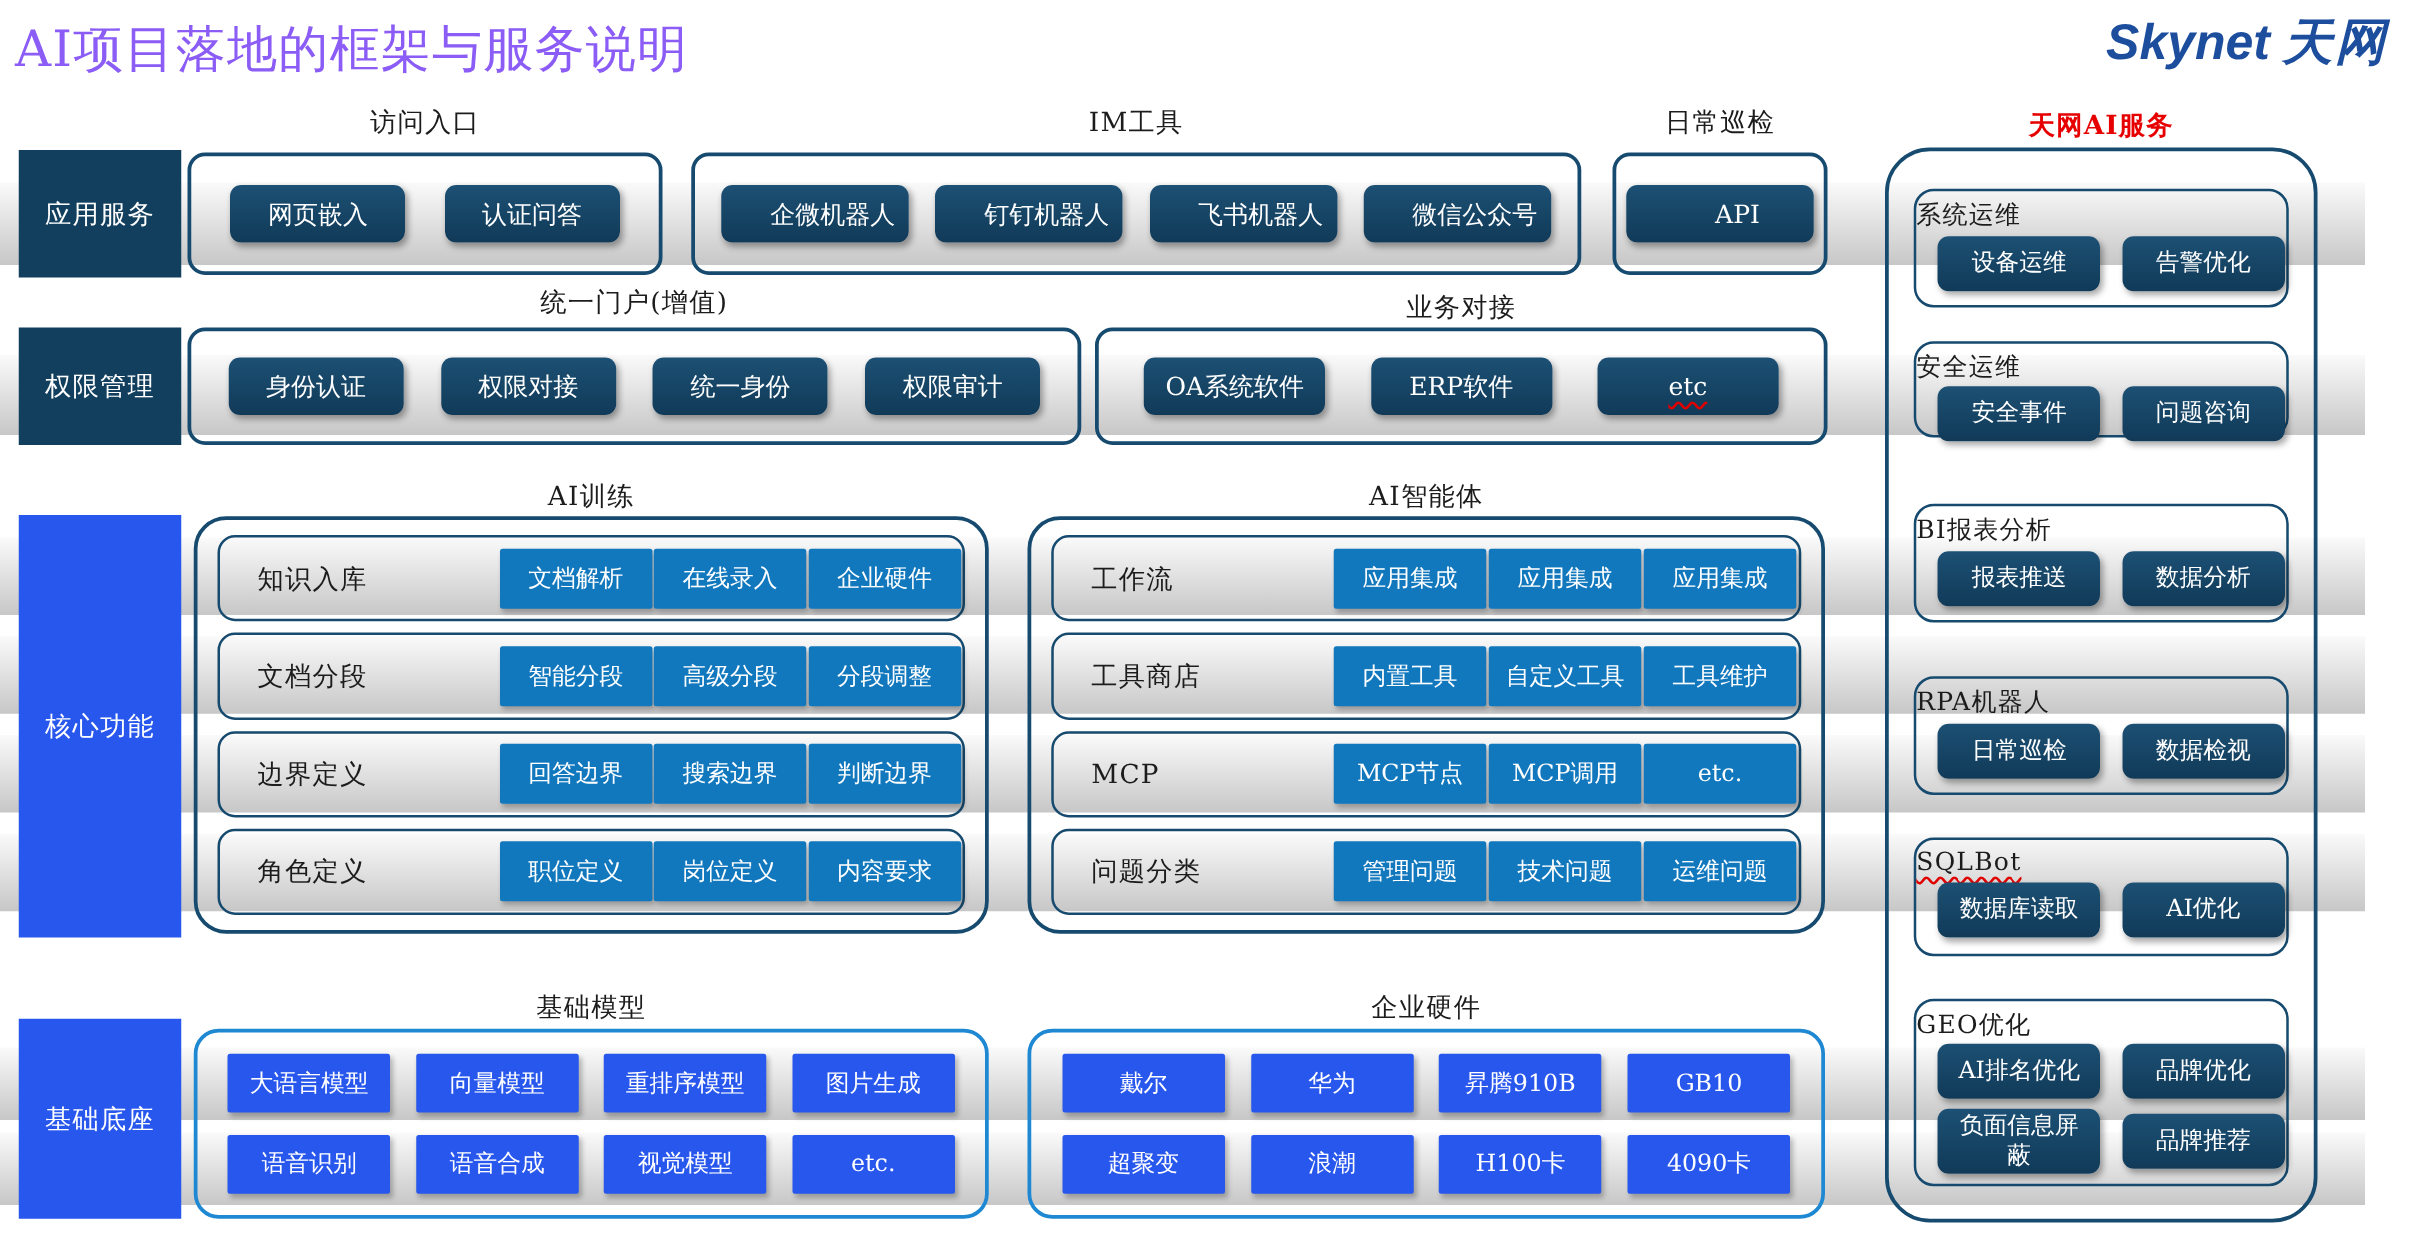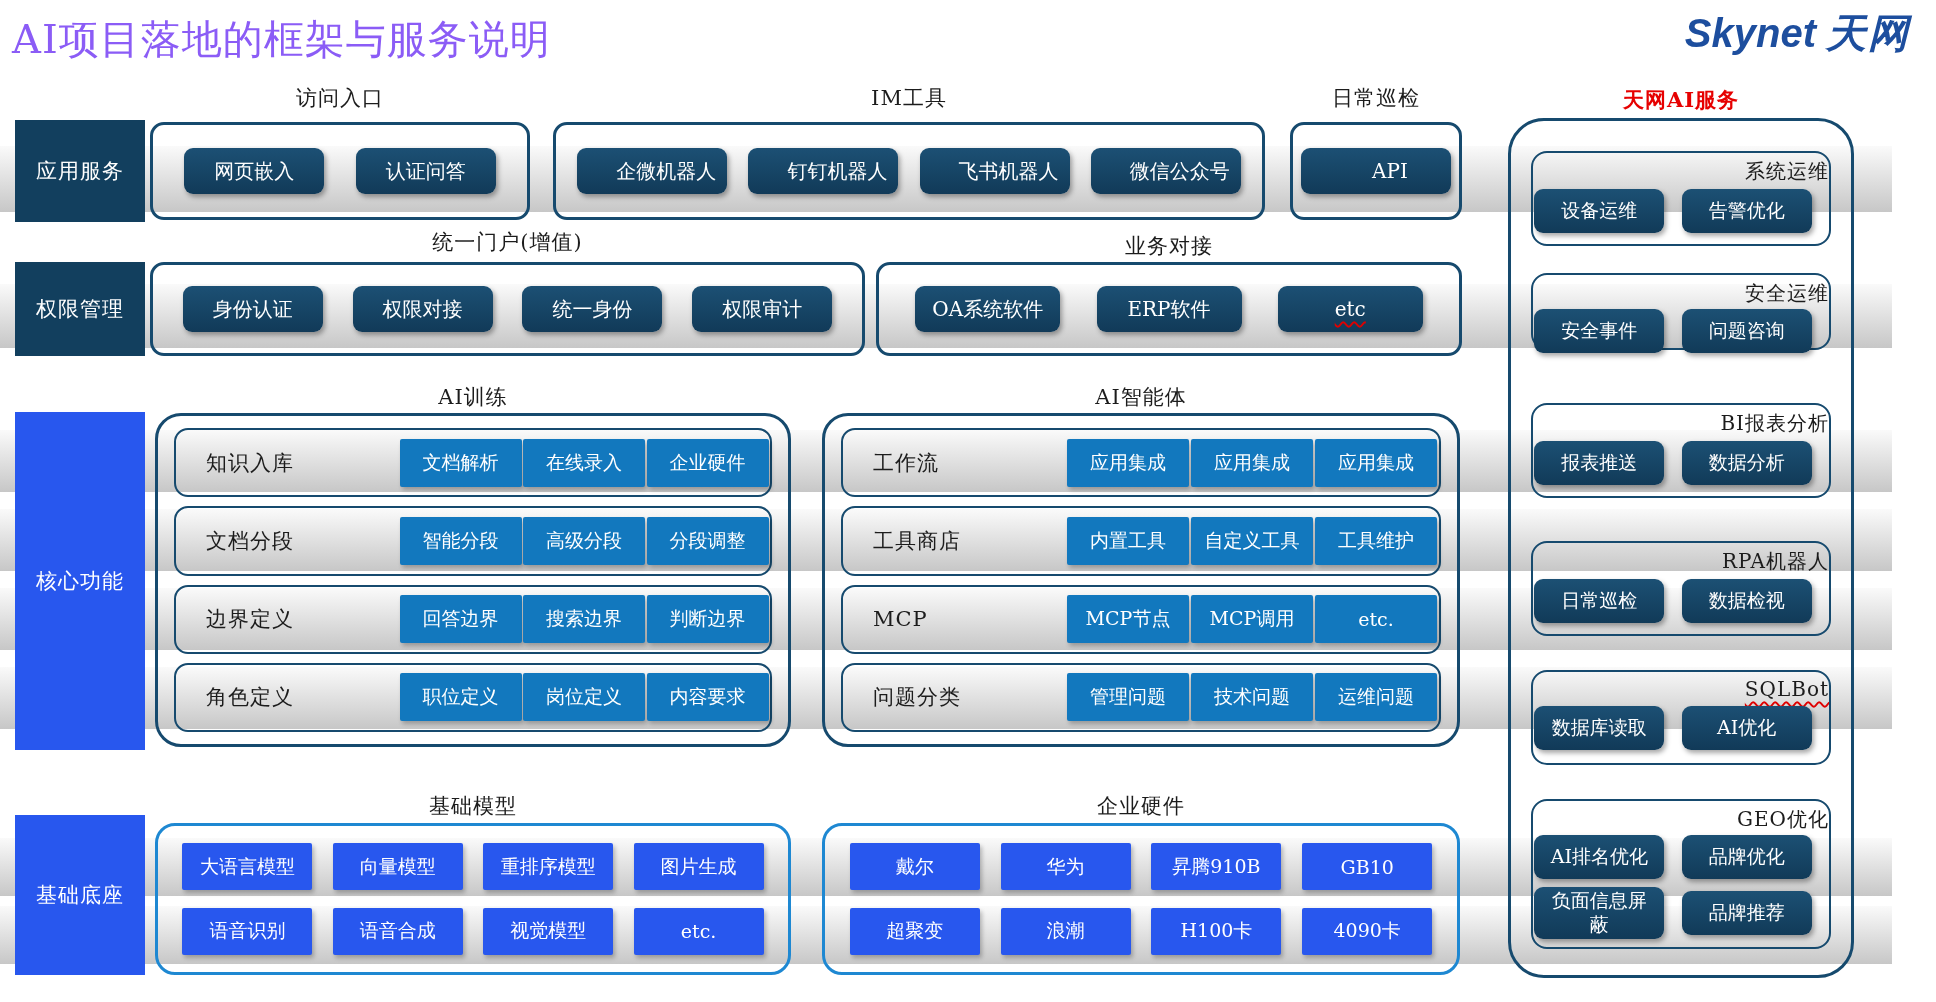--- a/index.html
+++ b/index.html
@@ -32,21 +32,21 @@
   .bottombox{border:3px solid #1e88d2;border-radius:20px;display:flex;flex-wrap:wrap;
              align-content:space-evenly;justify-content:space-evenly;padding:0 4px;}
   .chip-bright{background:#2857ee;color:#fff;width:130px;height:47px;font-size:19px;border-radius:2px;
                box-shadow:2px 3px 4px rgba(0,0,0,.25);}
   
   .rp-header{position:absolute;left:1508px;top:86px;width:346px;text-align:center;color:#e60000;
              font-weight:700;font-size:21px;z-index:2;letter-spacing:1px;}
   .rp-outer{position:absolute;left:1508px;top:118px;width:346px;height:860px;border:3px solid #164a6e;
             border-radius:36px;z-index:2;box-sizing:border-box;}
   .rp-group{position:absolute;left:20px;width:300px;border:2.5px solid #164a6e;border-radius:16px;
-            display:flex;flex-direction:column;align-items:flex-end;box-sizing:border-box;}
+            display:flex;flex-direction:column;align-items:flex-start;box-sizing:border-box;}
   .rp-label{font-size:20px;color:#1c1c1c;margin-top:5px;letter-spacing:1px;}
   .rp-chips{flex:1;width:100%;display:flex;justify-content:space-evenly;align-items:center;
             flex-wrap:wrap;padding:2px 8px 10px;gap:8px 8px;}
   .chip-side{background:linear-gradient(180deg,#1c5074,#113a58);color:#fff;width:130px;min-height:44px;
              border-radius:9px;font-size:19px;box-shadow:2px 3px 5px rgba(0,0,0,.35);
              padding:2px 10px;line-height:1.25;}
   
   .title{position:absolute;left:12px;top:12px;font-size:40px;color:#8b5cf6;z-index:2;letter-spacing:1px;}
   .logo{position:absolute;right:26px;top:6px;font-family:"Liberation Sans",sans-serif;font-style:italic;
         font-weight:700;color:#1d4e9e;font-size:40px;z-index:2;}

